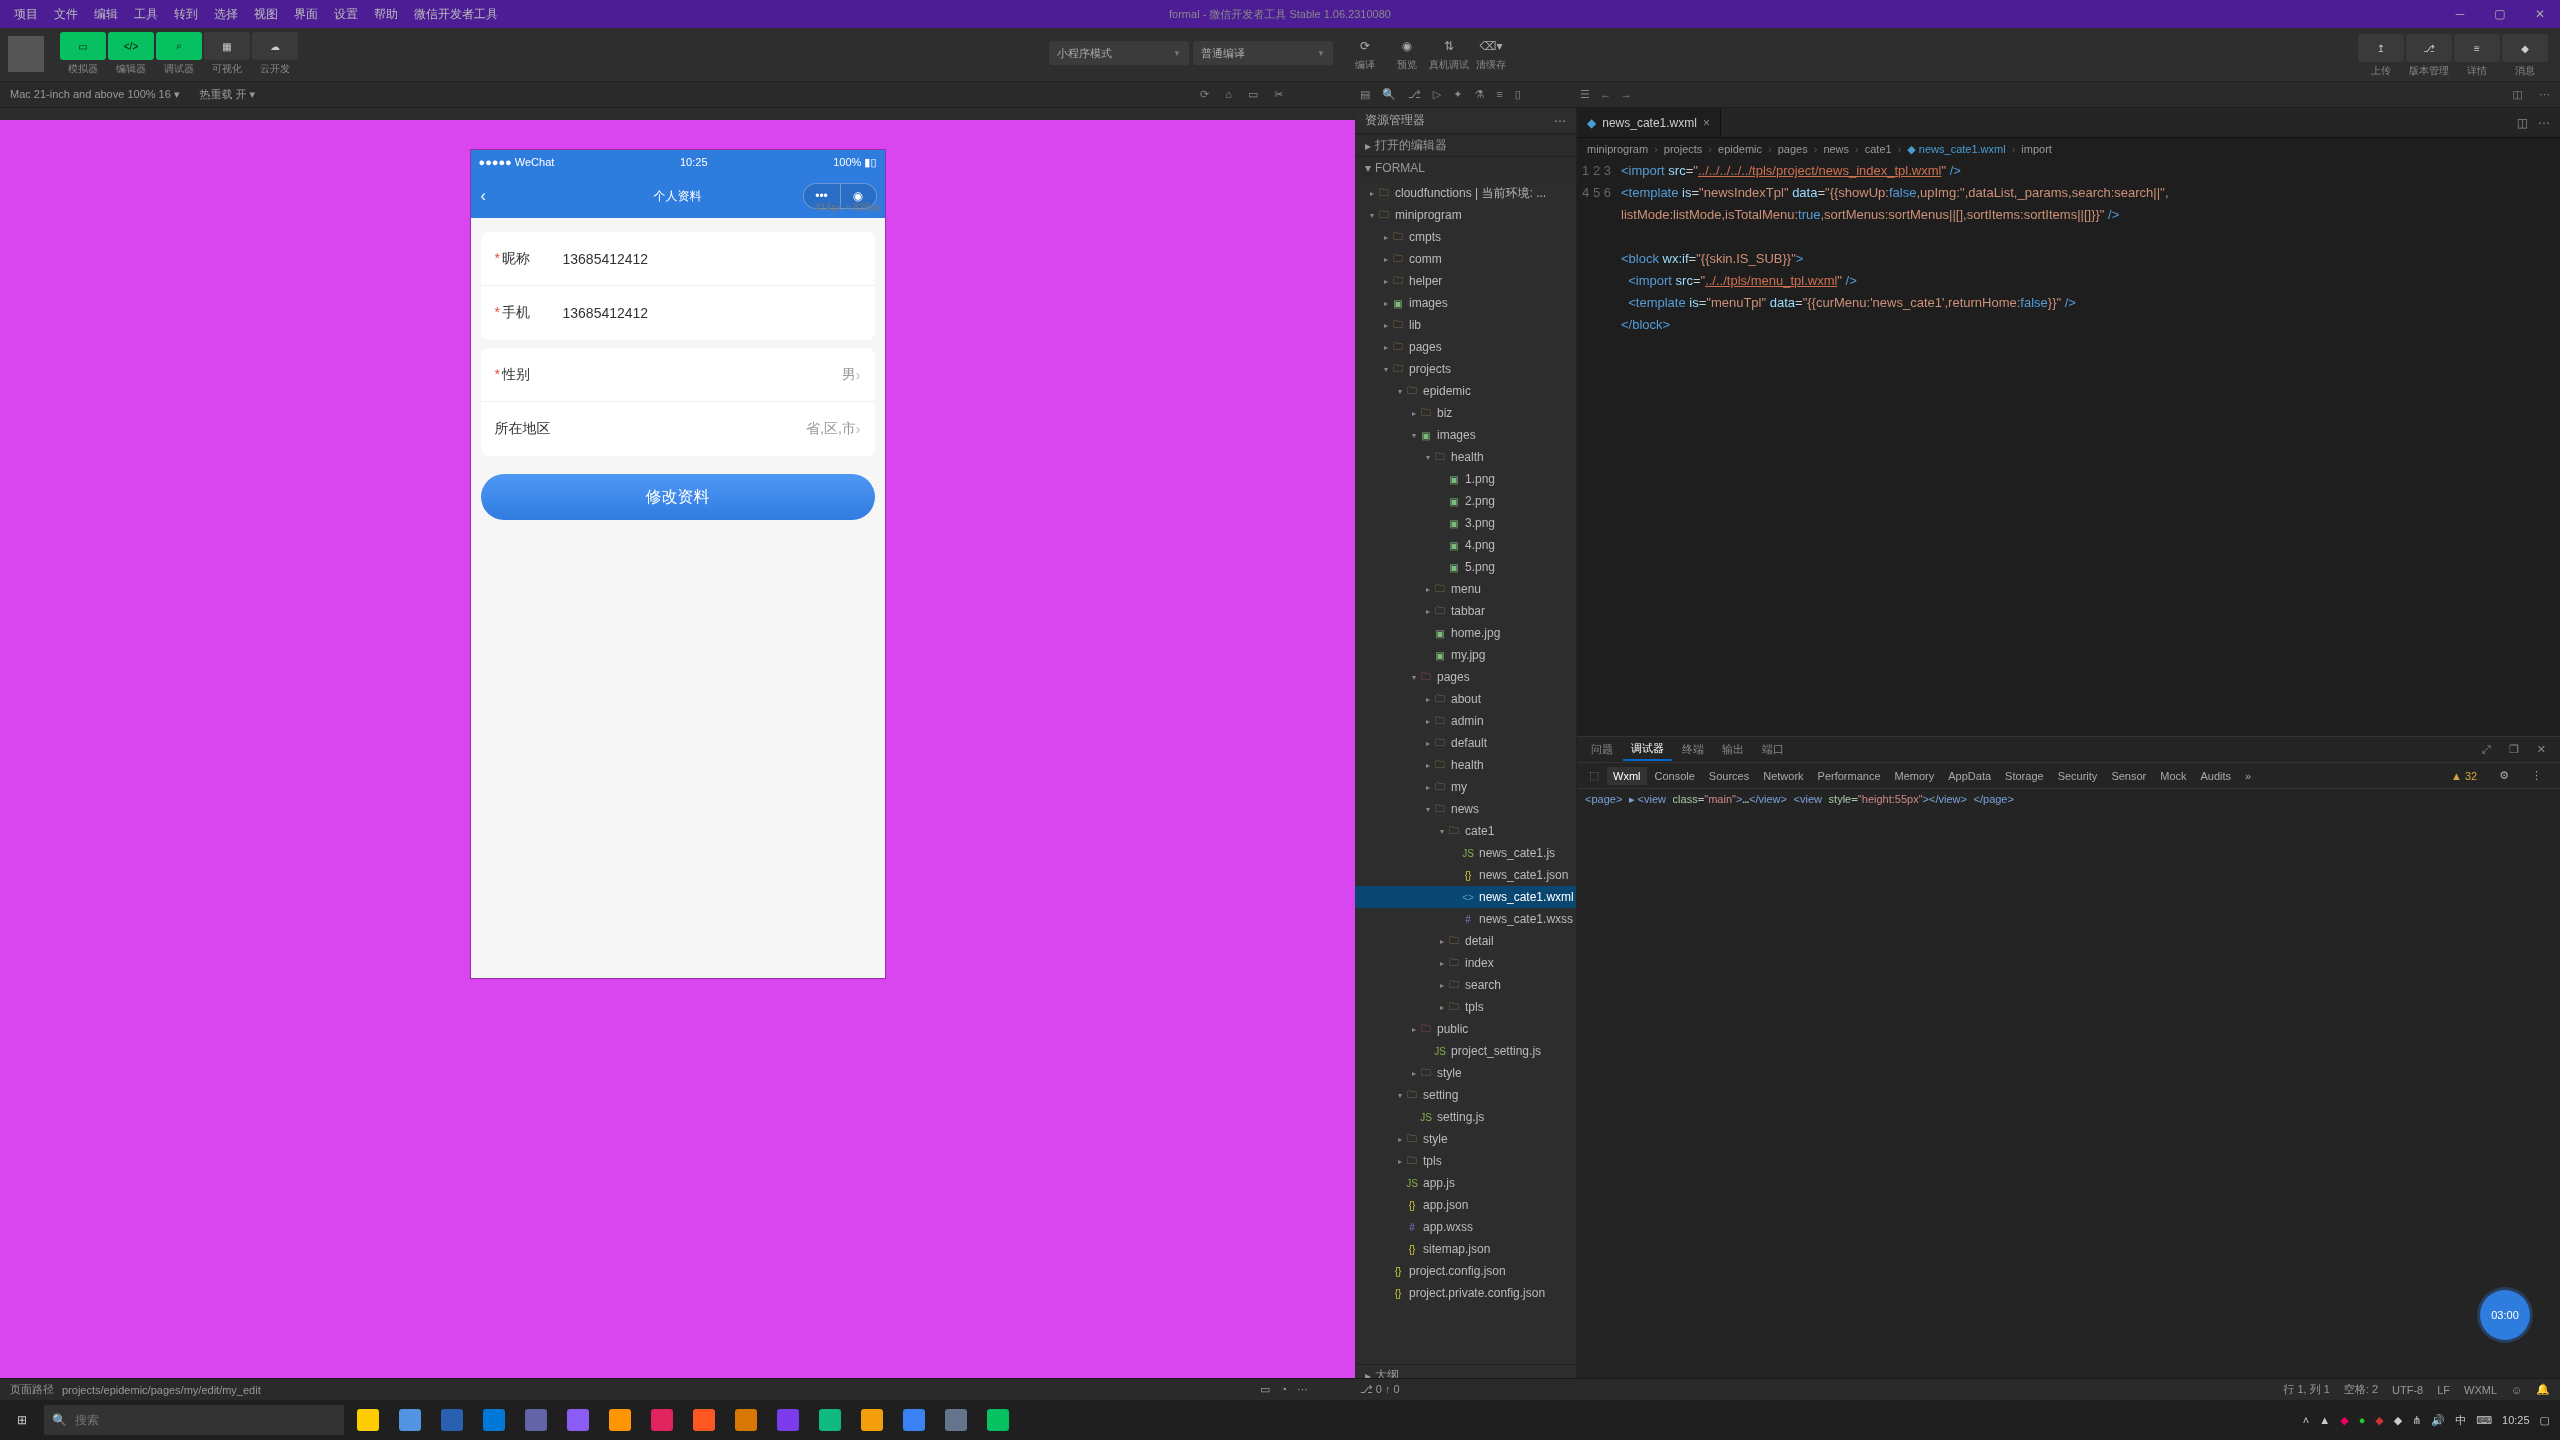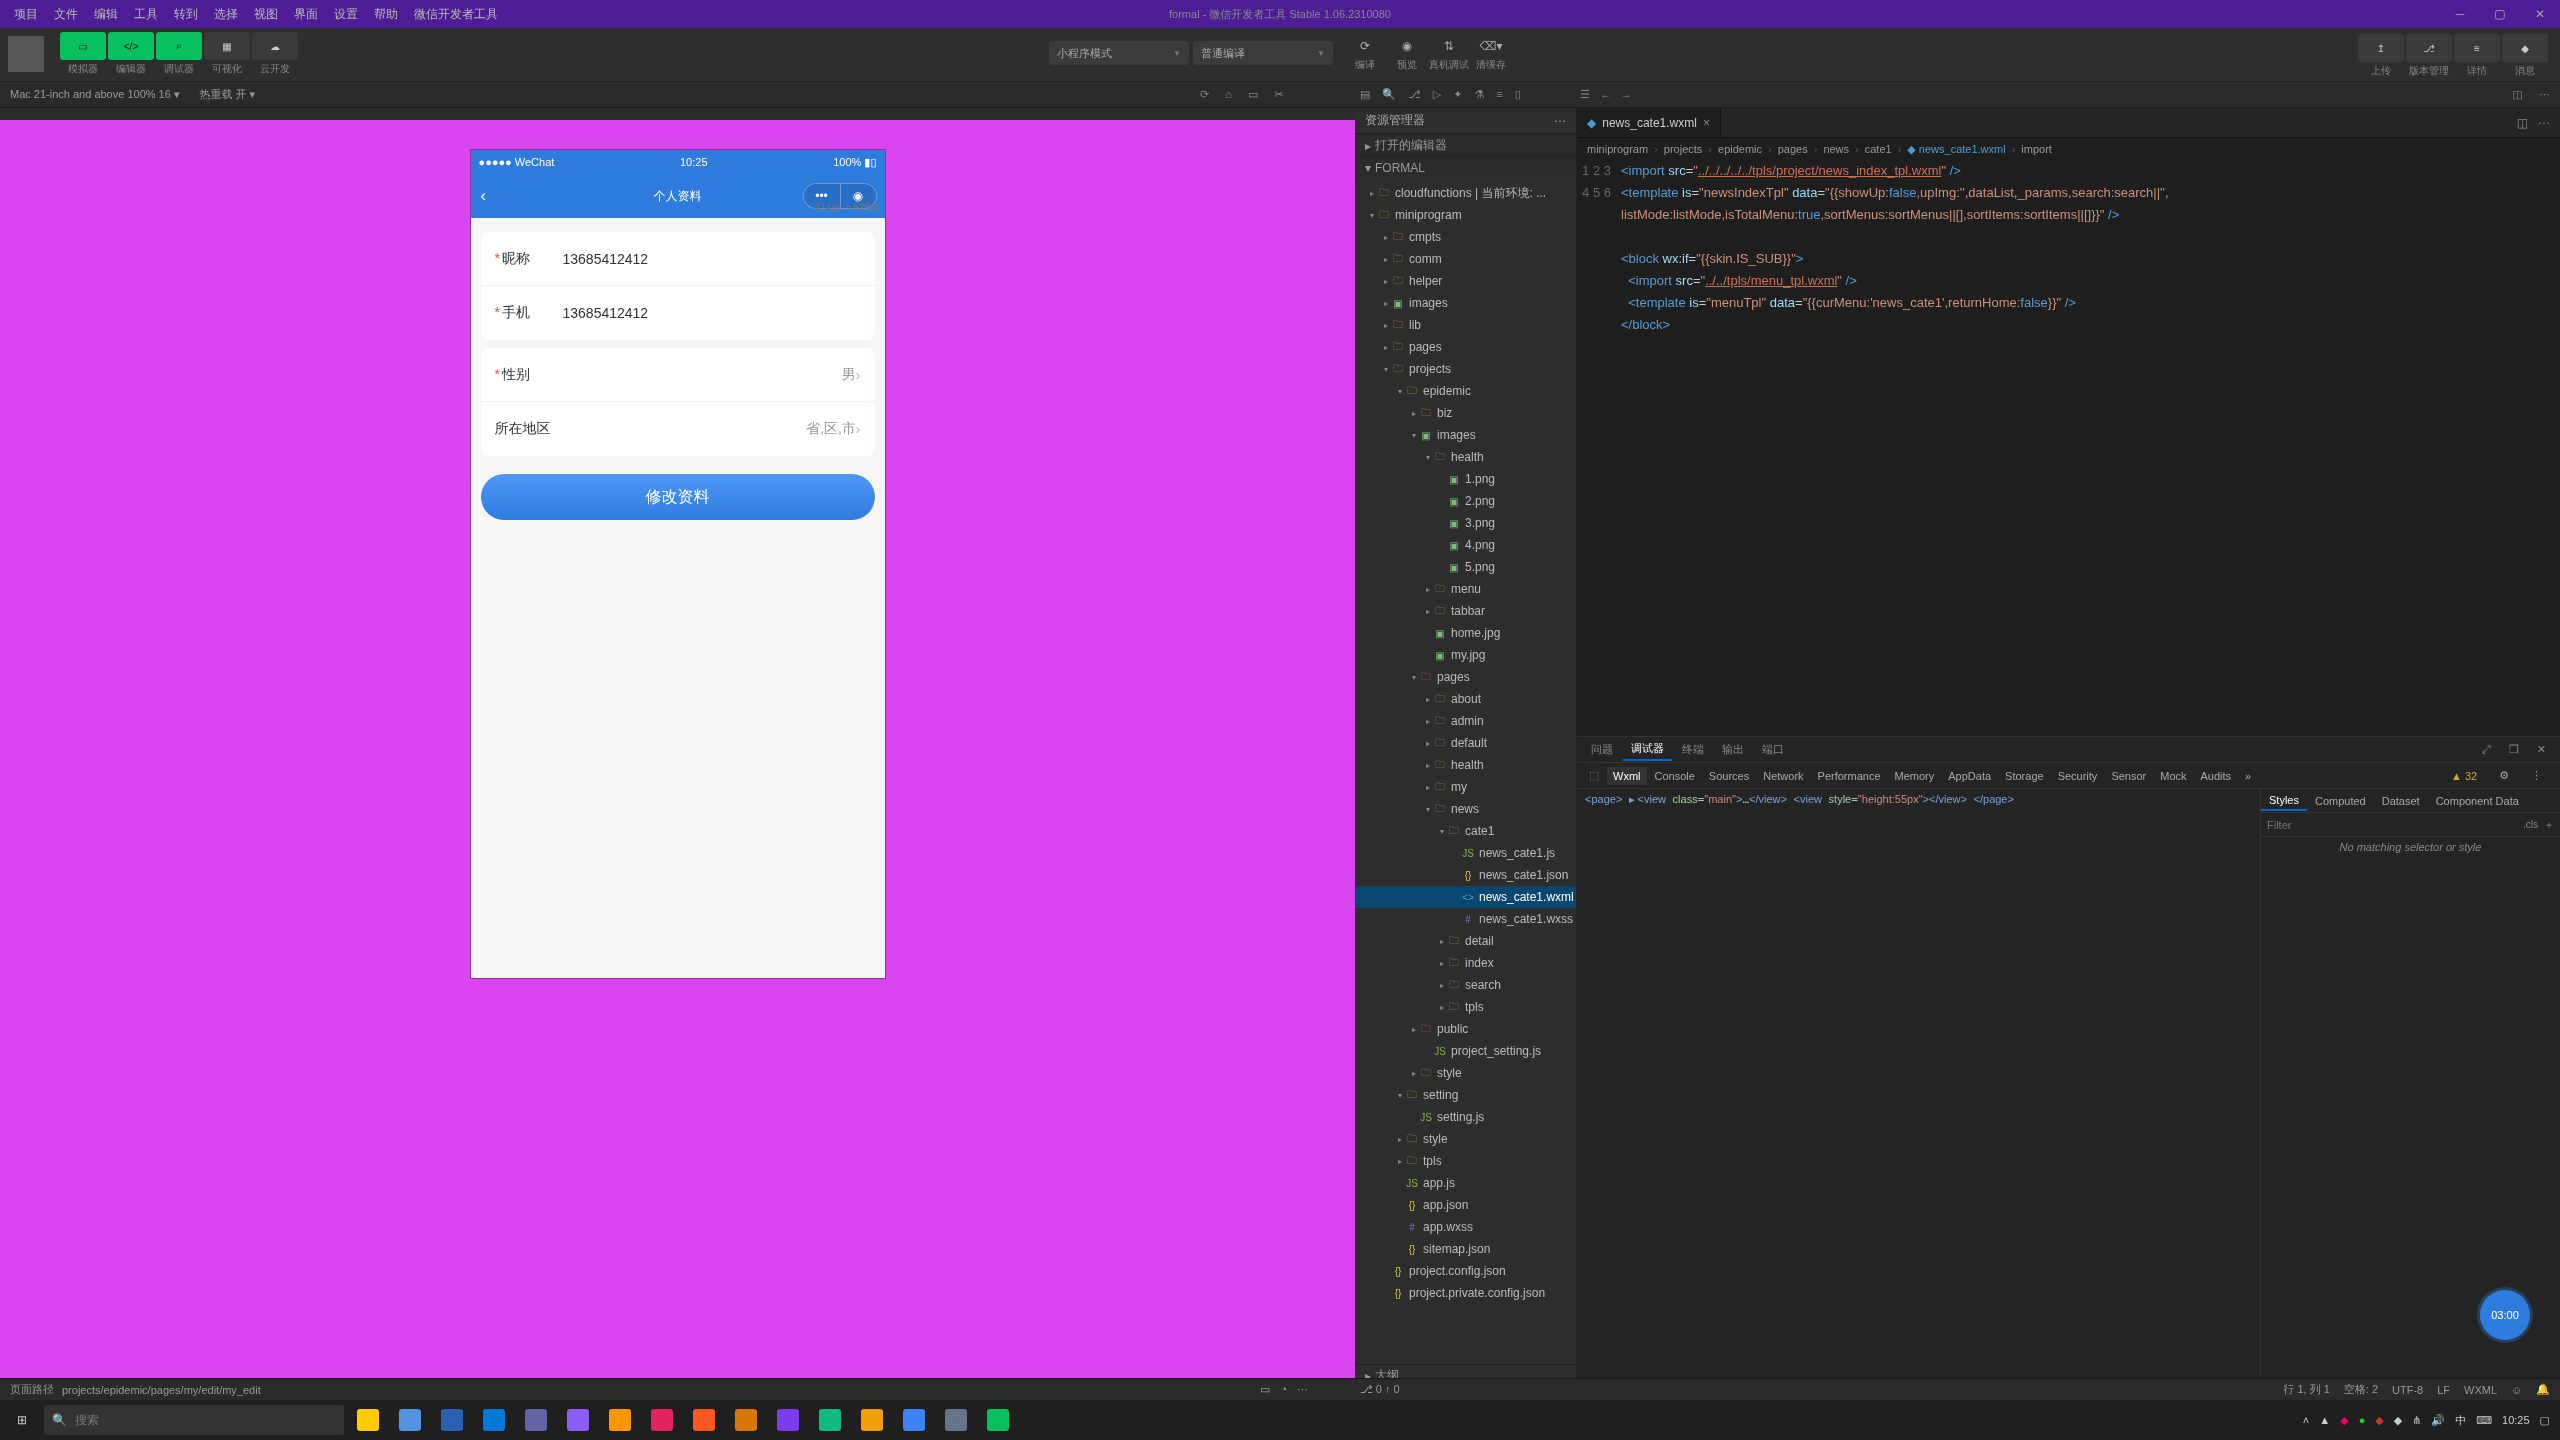--- a/index.html
+++ b/index.html
@@ -677,34 +677,20 @@
         <span class="warn">▲ 32</span>
         <span>⚙</span>
         <span>⋮</span>
       </div>
     </div>
     <div class="dt-body">
       <div class="dt-left"><span class="tk-tag2">&lt;page&gt;</span>
   <span class="tk-tag2">▸ &lt;view</span> <span class="tk-attr2">class</span>=<span class="tk-str3">"main"</span><span class="tk-tag2">&gt;</span>…<span class="tk-tag2">&lt;/view&gt;</span>
   <span class="tk-tag2">&lt;view</span> <span class="tk-attr2">style</span>=<span class="tk-str3">"height:55px"</span><span class="tk-tag2">&gt;&lt;/view&gt;</span>
 <span class="tk-tag2">&lt;/page&gt;</span></div>
-      <div class="dt-right">
-        <div class="styletabs">
-          <span class="active">Styles</span>
-          <span>Computed</span>
-          <span>Dataset</span>
-          <span>Component Data</span>
-        </div>
-        <div class="filterrow">
-          <input placeholder="Filter" style="">
-          <span class="cls">.cls</span>
-          <span class="cls">＋</span>
-        </div>
-        <div class="msg">No matching selector or style</div>
-      </div>
     </div>
   </div>
 </div>
 
 <div class="ide-status">
   <div class="left">
     <span>页面路径</span>
     <span class="bc-path">projects/epidemic/pages/my/edit/my_edit</span>
   </div>
   <div style="position:absolute; left:1260px; display:flex; gap:10px;">

